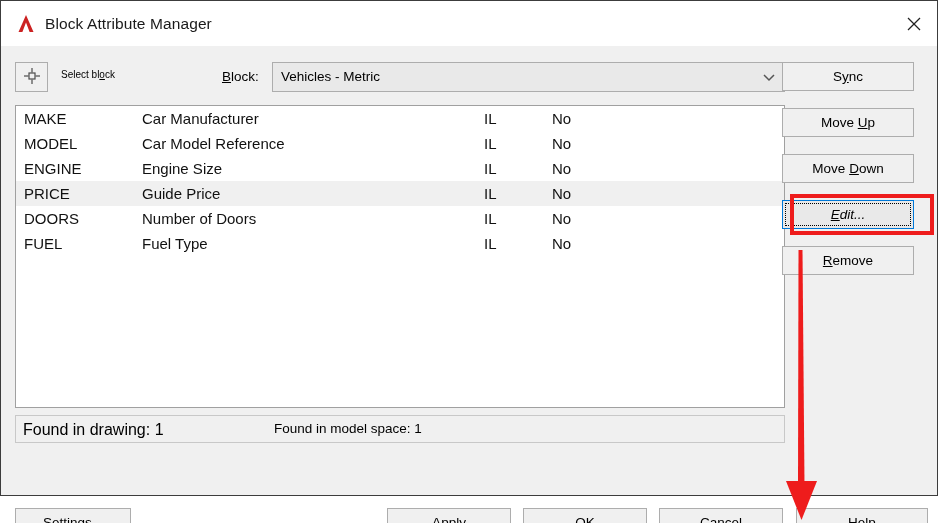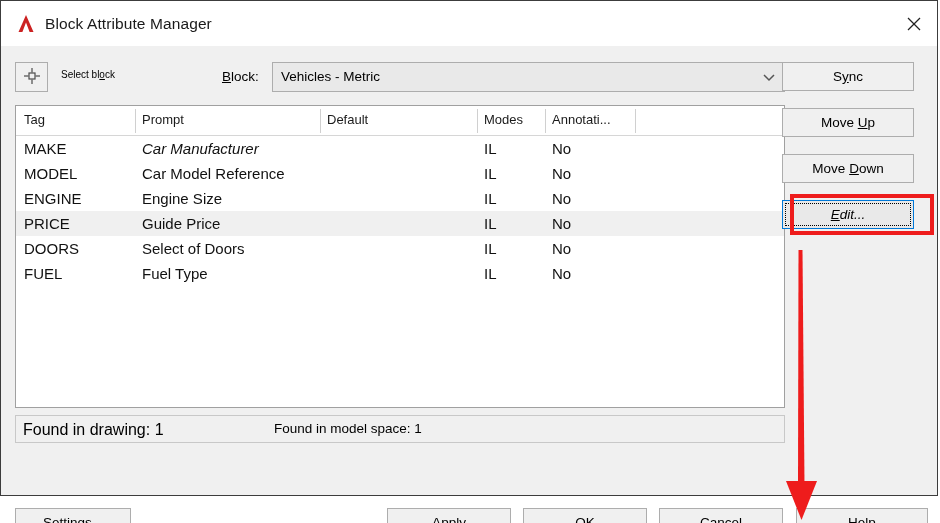--- a/index.html
+++ b/index.html
@@ -333,36 +333,24 @@
     <div id="block-combo">
       <span id="block-combo-value">Vehicles - Metric</span>
       <span id="block-combo-arrow">
         <svg width="14" height="10" viewBox="0 0 14 10" aria-hidden="true">
           <polyline points="2,3 7,8 12,3" fill="none" stroke="#555" stroke-width="1.5"></polyline>
         </svg>
       </span>
     </div>
 
     <div id="attr-list">
-      <div id="attr-header">
-          <span class="hcell" style="left: 8px;">Tag</span>
-          <span class="hcell" style="left: 126px;">Prompt</span>
-          <span class="hcell" style="left: 311px;">Default</span>
-          <span class="hcell" style="left: 468px;">Modes</span>
-          <span class="hcell" style="left: 536px;">Annotati...</span>
-          <span class="hdiv" style="left: 119px;"></span>
-          <span class="hdiv" style="left: 304px;"></span>
-          <span class="hdiv" style="left: 461px;"></span>
-          <span class="hdiv" style="left: 529px;"></span>
-          <span class="hdiv" style="left: 619px;"></span>
-        </div>
       <div id="attr-rows">
           <div class="arow">
             <span class="cell" style="left: 8px;">MAKE</span>
-            <span class="cell" style="left: 126px; font-style: italic;">Car Manufacturer</span>
+            <span class="cell" style="left: 126px;">Car Manufacturer</span>
             <span class="cell" style="left: 311px;"></span>
             <span class="cell" style="left: 468px;">IL</span>
             <span class="cell" style="left: 536px;">No</span>
           </div>
           <div class="arow">
             <span class="cell" style="left: 8px;">MODEL</span>
             <span class="cell" style="left: 126px;">Car Model Reference</span>
             <span class="cell" style="left: 311px;"></span>
             <span class="cell" style="left: 468px;">IL</span>
             <span class="cell" style="left: 536px;">No</span>
@@ -376,21 +364,21 @@
           </div>
           <div class="arow selected">
             <span class="cell" style="left: 8px;">PRICE</span>
             <span class="cell" style="left: 126px; text-align: center;">Guide Price</span>
             <span class="cell" style="left: 311px;"></span>
             <span class="cell" style="left: 468px;">IL</span>
             <span class="cell" style="left: 536px;">No</span>
           </div>
           <div class="arow">
             <span class="cell" style="left: 8px;">DOORS</span>
-            <span class="cell" style="left: 126px;">Select of Doors</span>
+            <span class="cell" style="left: 126px;">Number of Doors</span>
             <span class="cell" style="left: 311px;"></span>
             <span class="cell" style="left: 468px;">IL</span>
             <span class="cell" style="left: 536px;">No</span>
           </div>
           <div class="arow">
             <span class="cell" style="left: 8px;">FUEL</span>
             <span class="cell" style="left: 126px;">Fuel Type</span>
             <span class="cell" style="left: 311px;"></span>
             <span class="cell" style="left: 468px;">IL</span>
             <span class="cell" style="left: 536px;">No</span>
@@ -413,20 +401,23 @@
 
     <button class="side-btn" id="btn-move-down">
       <span><span>Move </span><span class="mn">D</span><span>own</span></span>
     </button>
 
     <button class="side-btn" id="btn-edit">
       <span class="focus-rect"></span>
       <span><span></span><span class="mn">E</span><span>dit...</span></span>
     </button>
 
+    <button class="side-btn" id="btn-remove">
+      <span><span></span><span class="mn">R</span><span>emove</span></span>
+    </button>
 
     <button class="bottom-btn" id="btn-settings">
       <span><span></span><span class="mn">S</span><span>ettings...</span></span>
     </button>
 
     <button class="bottom-btn" id="btn-apply">
       <span><span></span><span class="mn">A</span><span>pply</span></span>
     </button>
 
     <button class="bottom-btn" id="btn-ok">

